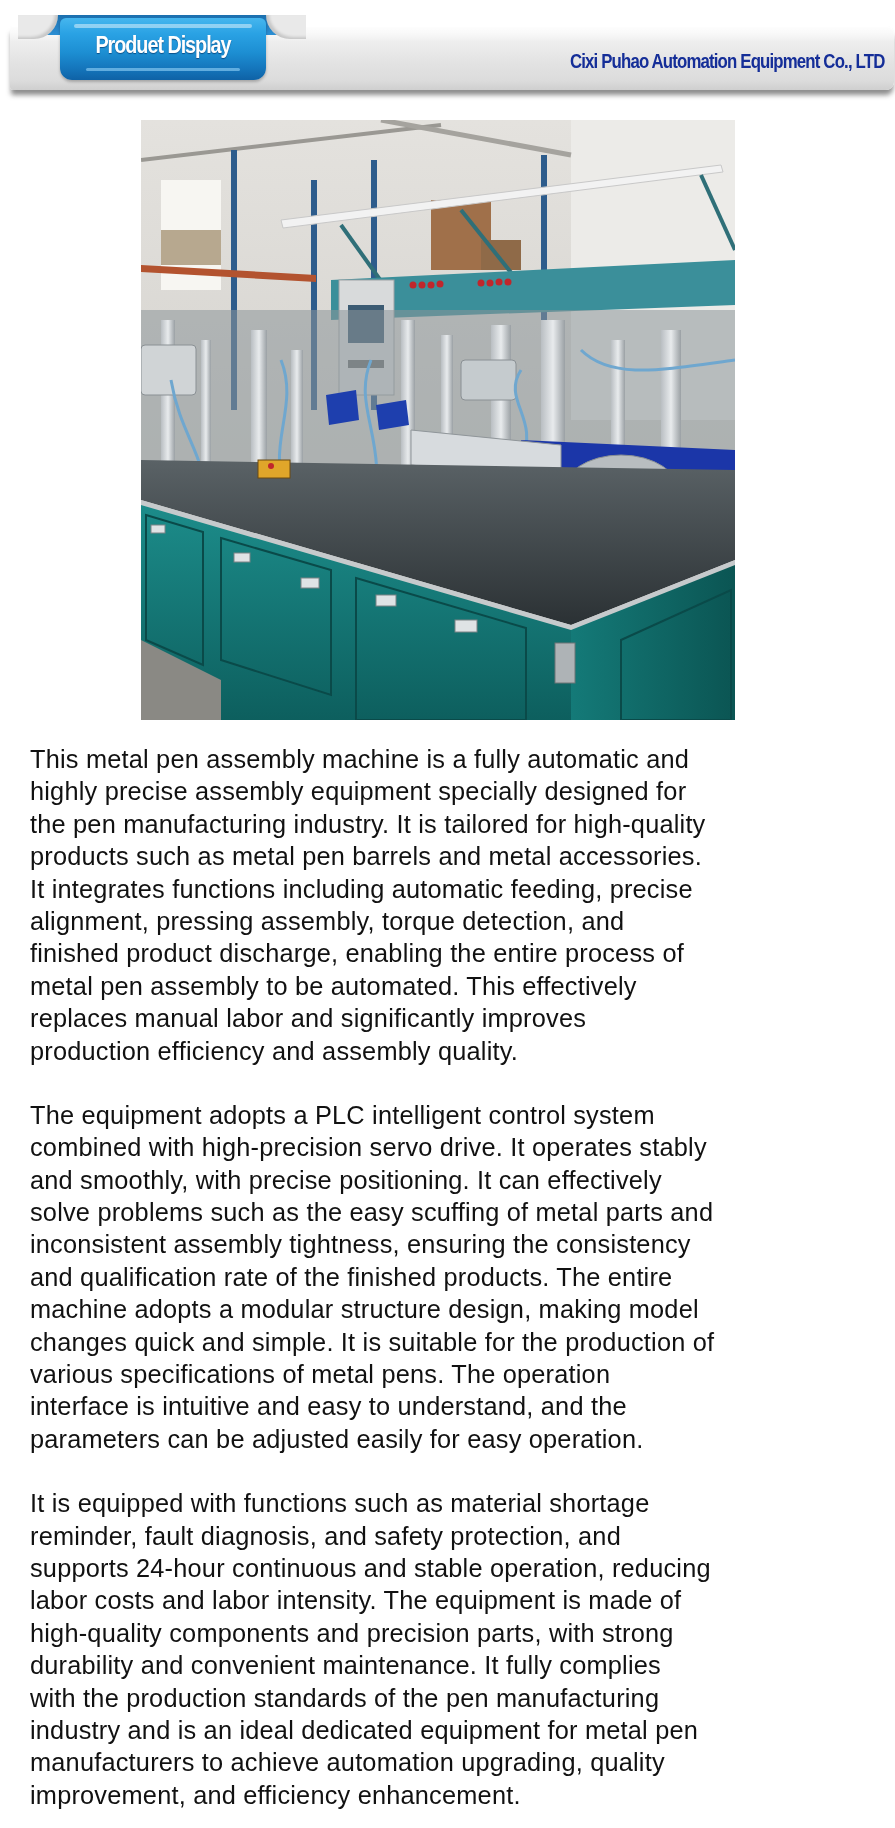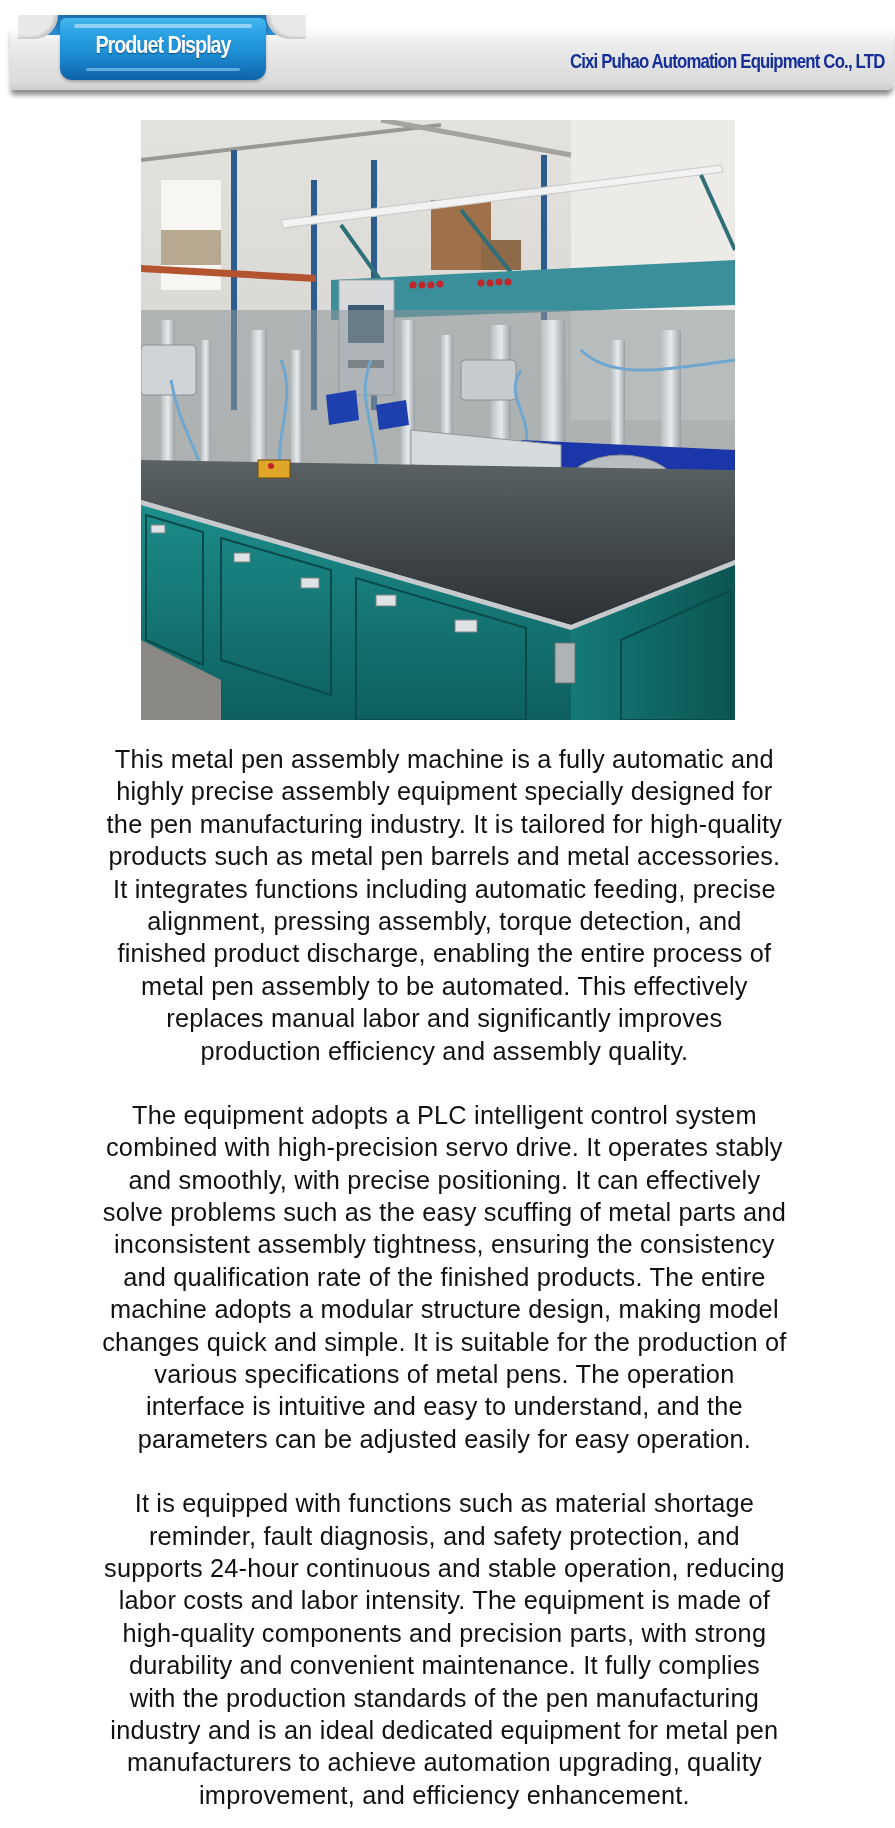--- a/index.html
+++ b/index.html
@@ -132,21 +132,21 @@
     }
     .photo svg { display: block; width: 100%; height: 100%; }
 
     
     .description {
       position: absolute;
       left: 30px;
       top: 743px;
       width: 850px;
     }
-    .para { margin-bottom: 32px; text-align: center; }
+    .para { margin-bottom: 32px; }
     .line {
       display: block;
       height: 32.4px;
       line-height: 32.4px;
       font-family: "Liberation Sans", sans-serif;
       font-size: 26px;
       letter-spacing: 0.2px;
       color: #111111;
       white-space: nowrap;
       transform: scaleX(0.975);

